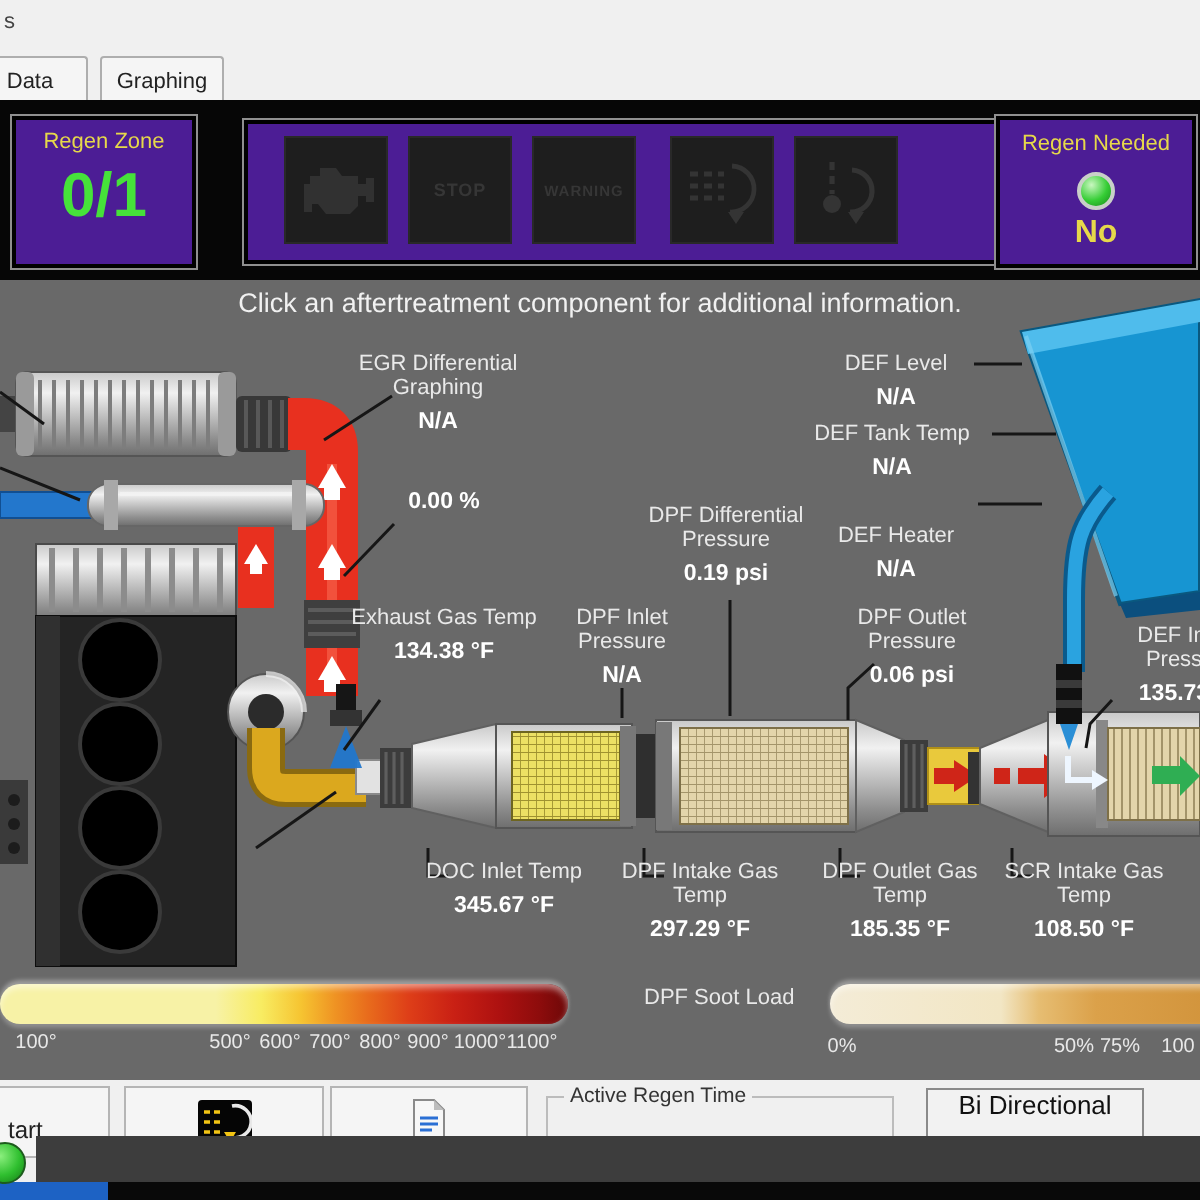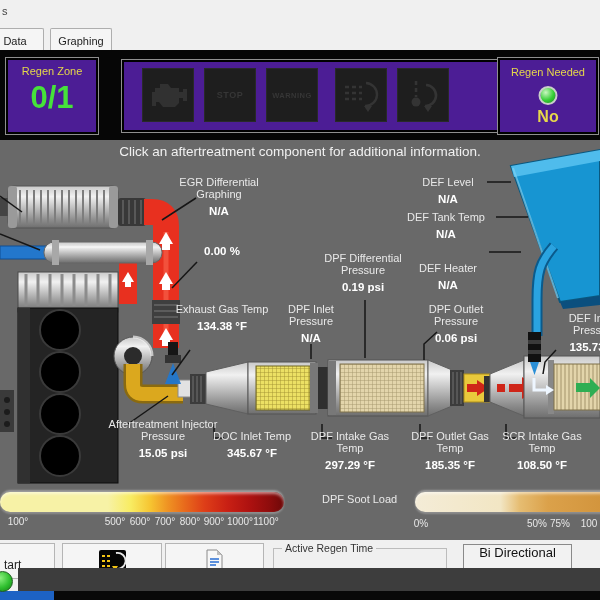--- a/index.html
+++ b/index.html
@@ -327,24 +327,20 @@
     <div class="rv">N/A</div>
   </div>
   <div class="readout" style="left:391px;top:211px;width:110px;">
     <div class="rl">DEF Tank Temp</div>
     <div class="rv">N/A</div>
   </div>
   <div class="readout" style="left:403px;top:246px;width:90px;margin-top:16px;">
     <div class="rl">DEF Heater</div>
     <div class="rv">N/A</div>
   </div>
-  <div class="readout" style="left:108px;top:418px;width:110px;">
-    <div class="rl">Aftertreatment Injector Pressure</div>
-    <div class="rv">15.05 psi</div>
-  </div>
   <div class="readout" style="left:212px;top:430px;width:80px;">
     <div class="rl">DOC Inlet Temp</div>
     <div class="rv">345.67 °F</div>
   </div>
   <div class="readout" style="left:305px;top:430px;width:90px;">
     <div class="rl">DPF Intake Gas Temp</div>
     <div class="rv">297.29 °F</div>
   </div>
   <div class="readout" style="left:405px;top:430px;width:90px;">
     <div class="rl">DPF Outlet Gas Temp</div>

